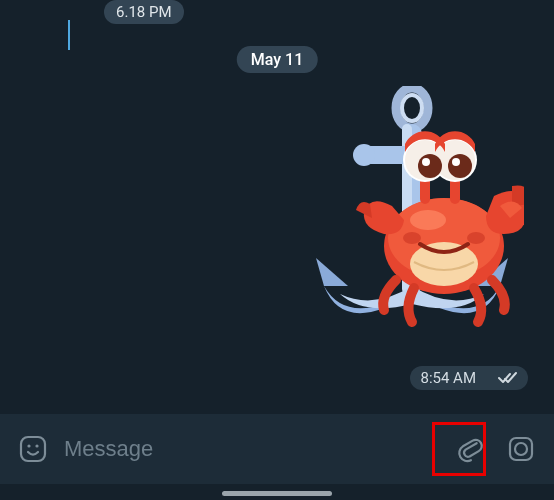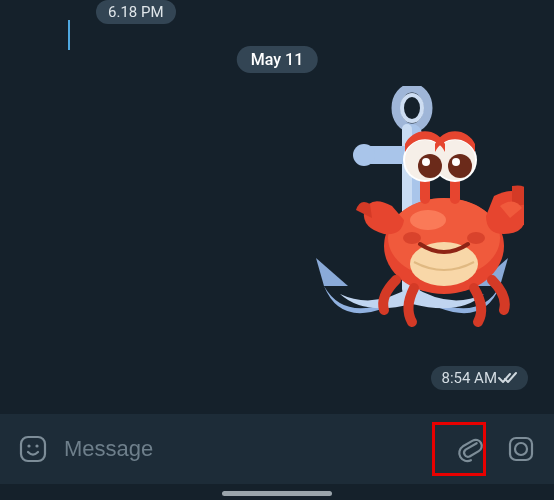--- a/index.html
+++ b/index.html
@@ -18,21 +18,21 @@
   .time-pill {
     position: absolute;
     background: rgba(60, 80, 96, 0.78);
     color: #e0e6ea;
     font-size: 15px;
     padding: 3px 12px;
     border-radius: 14px;
   }
   .prev-time {
     top: 0px;
-    left: 96px;
+    left: 104px;
   }
   .date-divider {
     position: absolute;
     top: 46px;
     left: 50%;
     transform: translateX(-50%);
     background: rgba(60, 80, 96, 0.78);
     color: #fff;
     font-size: 16px;
     font-weight: 500;
@@ -45,21 +45,21 @@
     right: 30px;
     width: 260px;
     height: 280px;
   }
   .msg-time {
     position: absolute;
     top: 366px;
     right: 26px;
     display: flex;
     align-items: center;
-    gap: 1px;
+    gap: 22px;
     background: rgba(50, 68, 82, 0.78);
     color: #d4dde3;
     font-size: 15px;
     padding: 3px 10px;
     border-radius: 14px;
     text-align: right;
   }
   .checks {
     position: relative;
     width: 20px;

